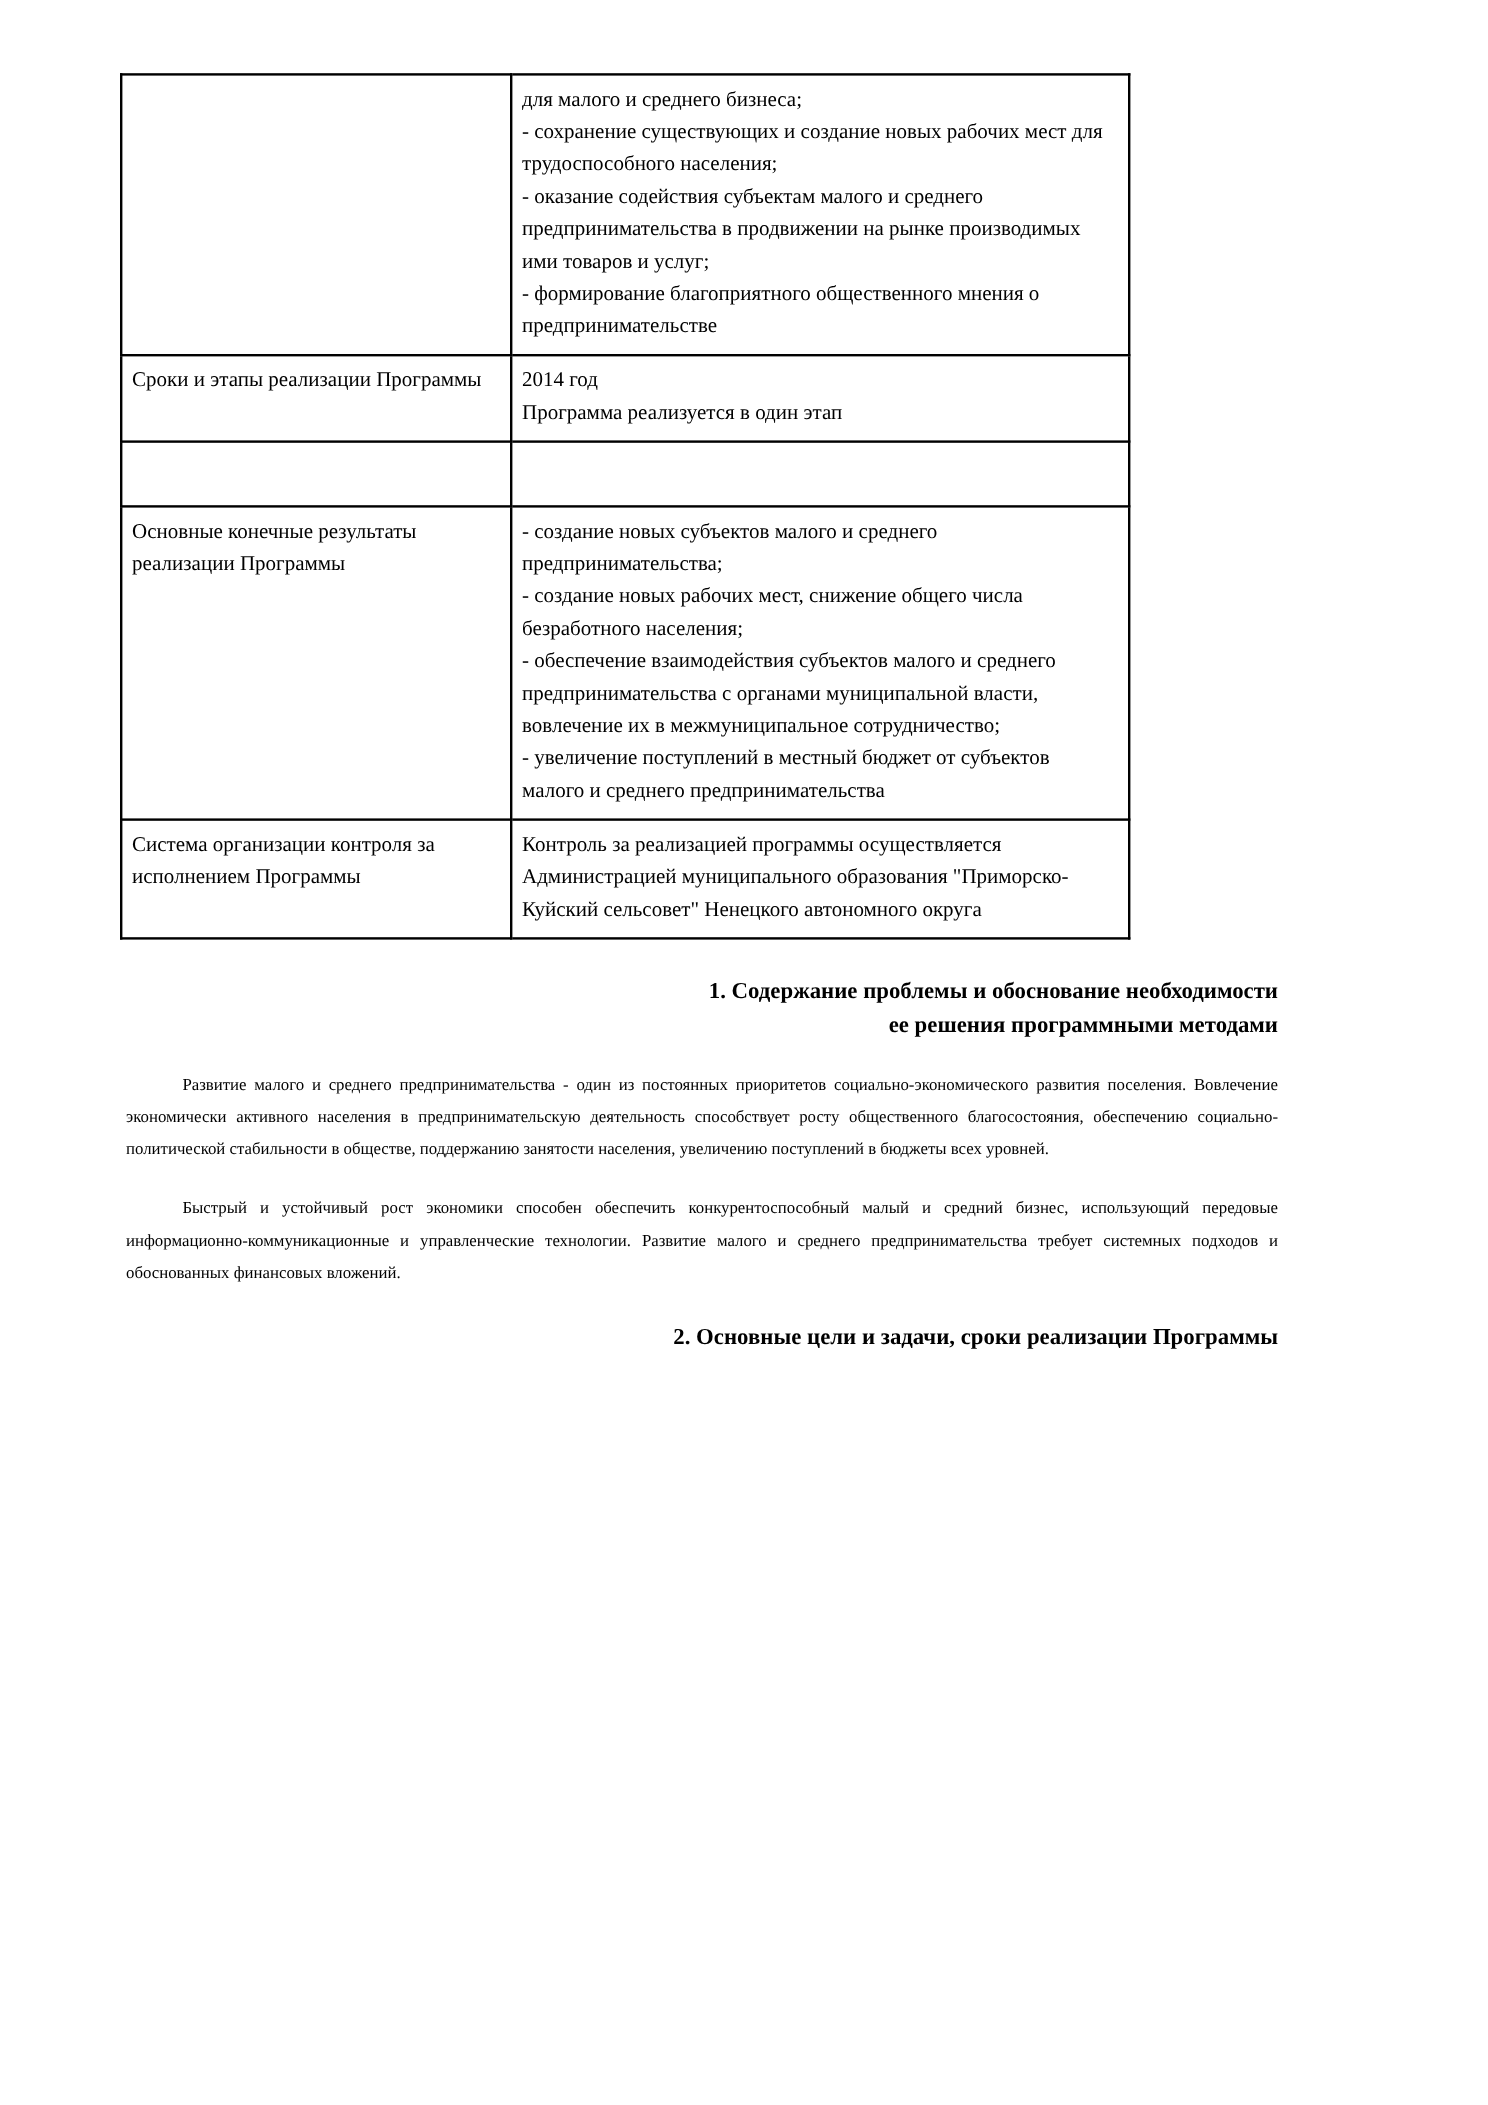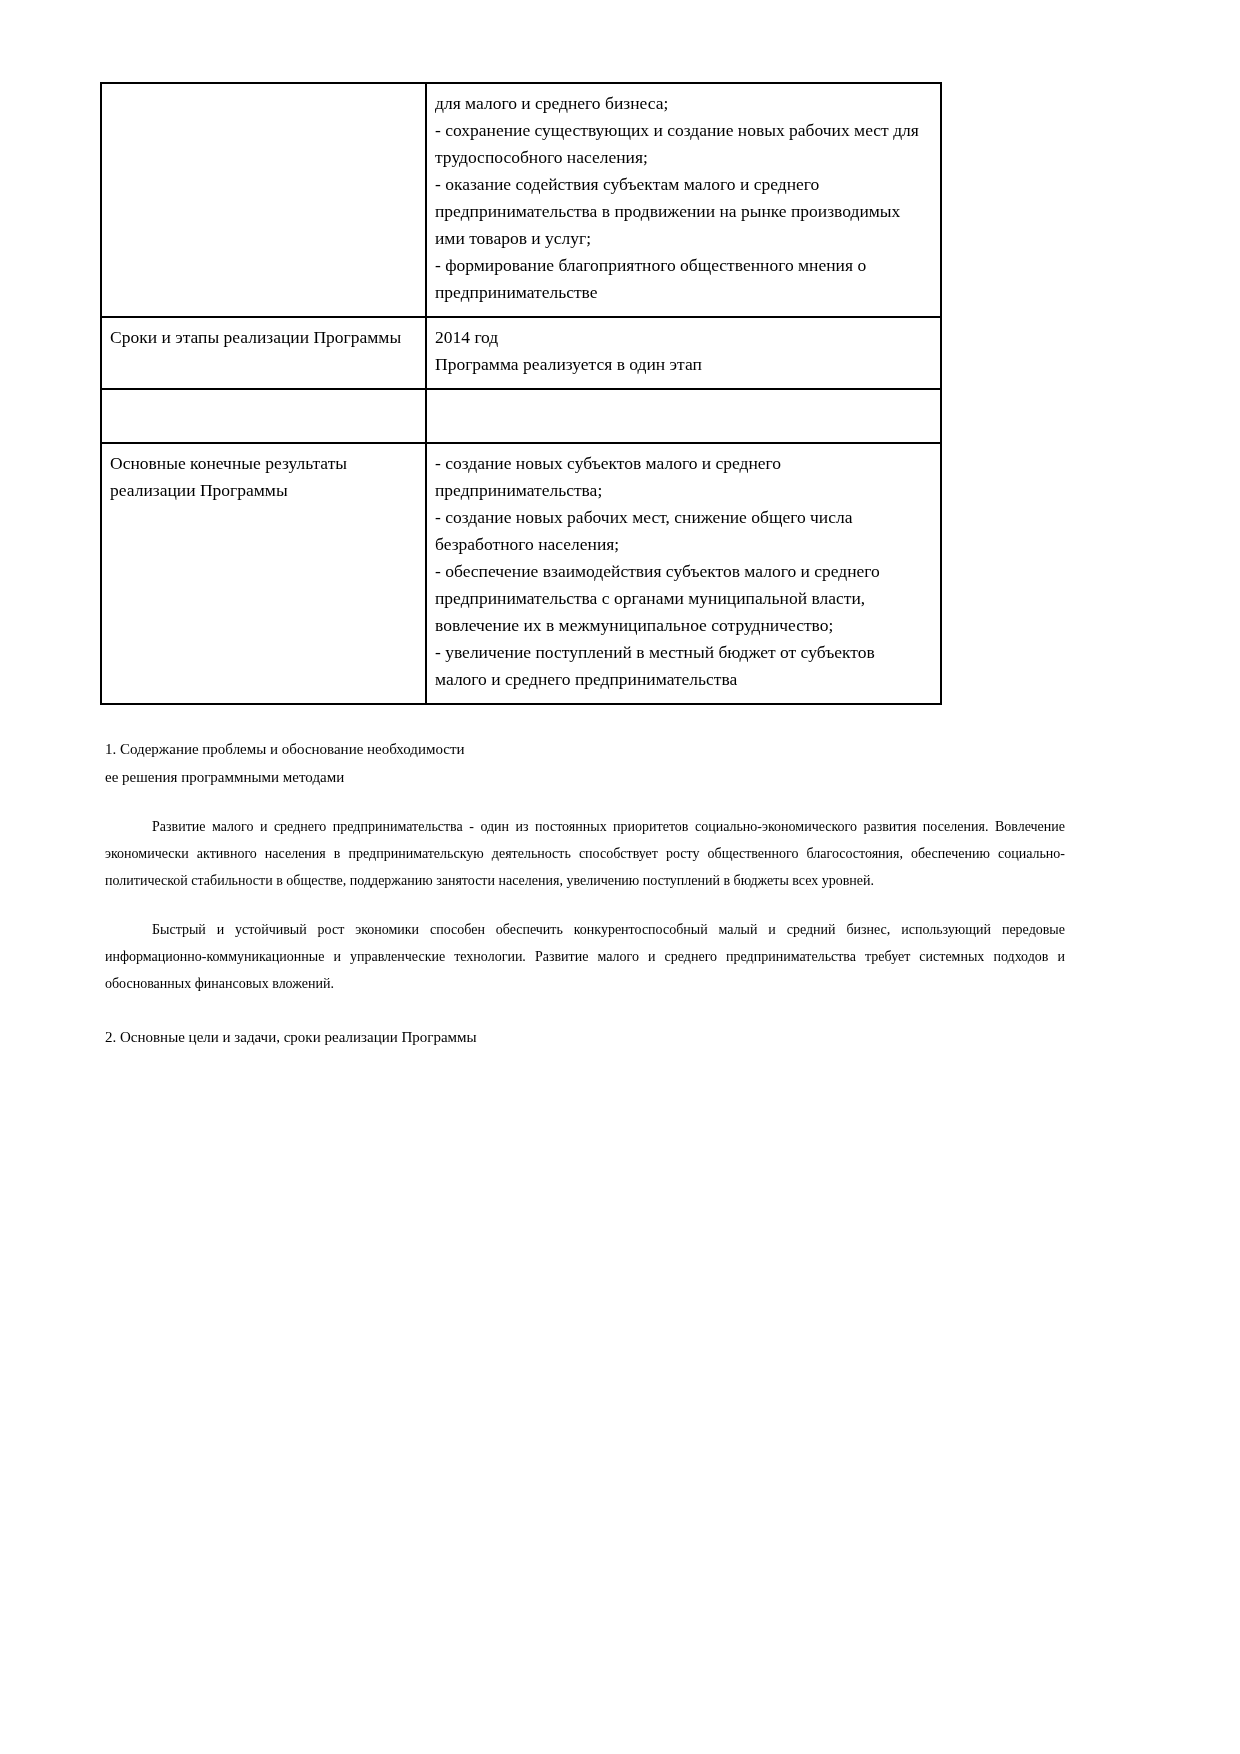--- a/index.html
+++ b/index.html
@@ -6,21 +6,21 @@
   html, body { background: #ffffff; }
   body {
     font-family: "Liberation Serif", "DejaVu Serif", serif;
     color: #000000;
   }
   .page {
     position: relative;
     width: 1240px;
     min-height: 1754px;
     background: #ffffff;
-    padding-top: 82px;
+    padding-top: 61px;
   }
 
   
   table.passport-table {
     border-collapse: collapse;
     margin-left: 100px;
     width: 840px;
     table-layout: fixed;
   }
   table.passport-table col.c1 { width: 325px; }
@@ -34,24 +34,24 @@
     white-space: pre-line;
   }
   tr.spacer-row td { height: 54px; }
 
   
   .text-block {
     width: 960px;
     margin-left: 105px;
   }
   .section-heading {
-    font-size: 15px;
-    font-weight: normal;
+    font-size: 19px;
+    font-weight: bold;
     line-height: 28px;
-    text-align: left;
+    text-align: right;
     white-space: pre-line;
     margin-top: 30px;
   }
   p.body-par {
     font-size: 14px;
     line-height: 27px;
     text-align: justify;
     text-indent: 47px;
     margin-top: 22px;
   }
@@ -84,20 +84,24 @@
         <td></td>
         <td></td>
       </tr>
       <tr>
         <td>Основные конечные результаты реализации Программы</td>
         <td>- создание новых субъектов малого и среднего предпринимательства;
 - создание новых рабочих мест, снижение общего числа безработного населения;
 - обеспечение взаимодействия субъектов малого и среднего предпринимательства с органами муниципальной власти, вовлечение их в межмуниципальное сотрудничество;
 - увеличение поступлений в местный бюджет от субъектов малого и среднего предпринимательства</td>
       </tr>
+      <tr>
+        <td>Система организации контроля за исполнением Программы</td>
+        <td>Контроль за реализацией программы осуществляется Администрацией муниципального образования "Приморско-Куйский сельсовет" Ненецкого автономного округа</td>
+      </tr>
     </tbody>
   </table>
 
   <div class="text-block">
     <div class="section-heading">1. Содержание проблемы и обоснование необходимости
 ее решения программными методами</div>
     <p class="body-par">Развитие малого и среднего предпринимательства - один из постоянных приоритетов социально-экономического развития поселения. Вовлечение экономически активного населения в предпринимательскую деятельность способствует росту общественного благосостояния, обеспечению социально-политической стабильности в обществе, поддержанию занятости населения, увеличению поступлений в бюджеты всех уровней.</p>
     <p class="body-par">Быстрый и устойчивый рост экономики способен обеспечить конкурентоспособный малый и средний бизнес, использующий передовые информационно-коммуникационные и управленческие технологии. Развитие малого и среднего предпринимательства требует системных подходов и обоснованных финансовых вложений.</p>
     <div class="section-heading heading-2">2. Основные цели и задачи, сроки реализации Программы</div>
   </div>

